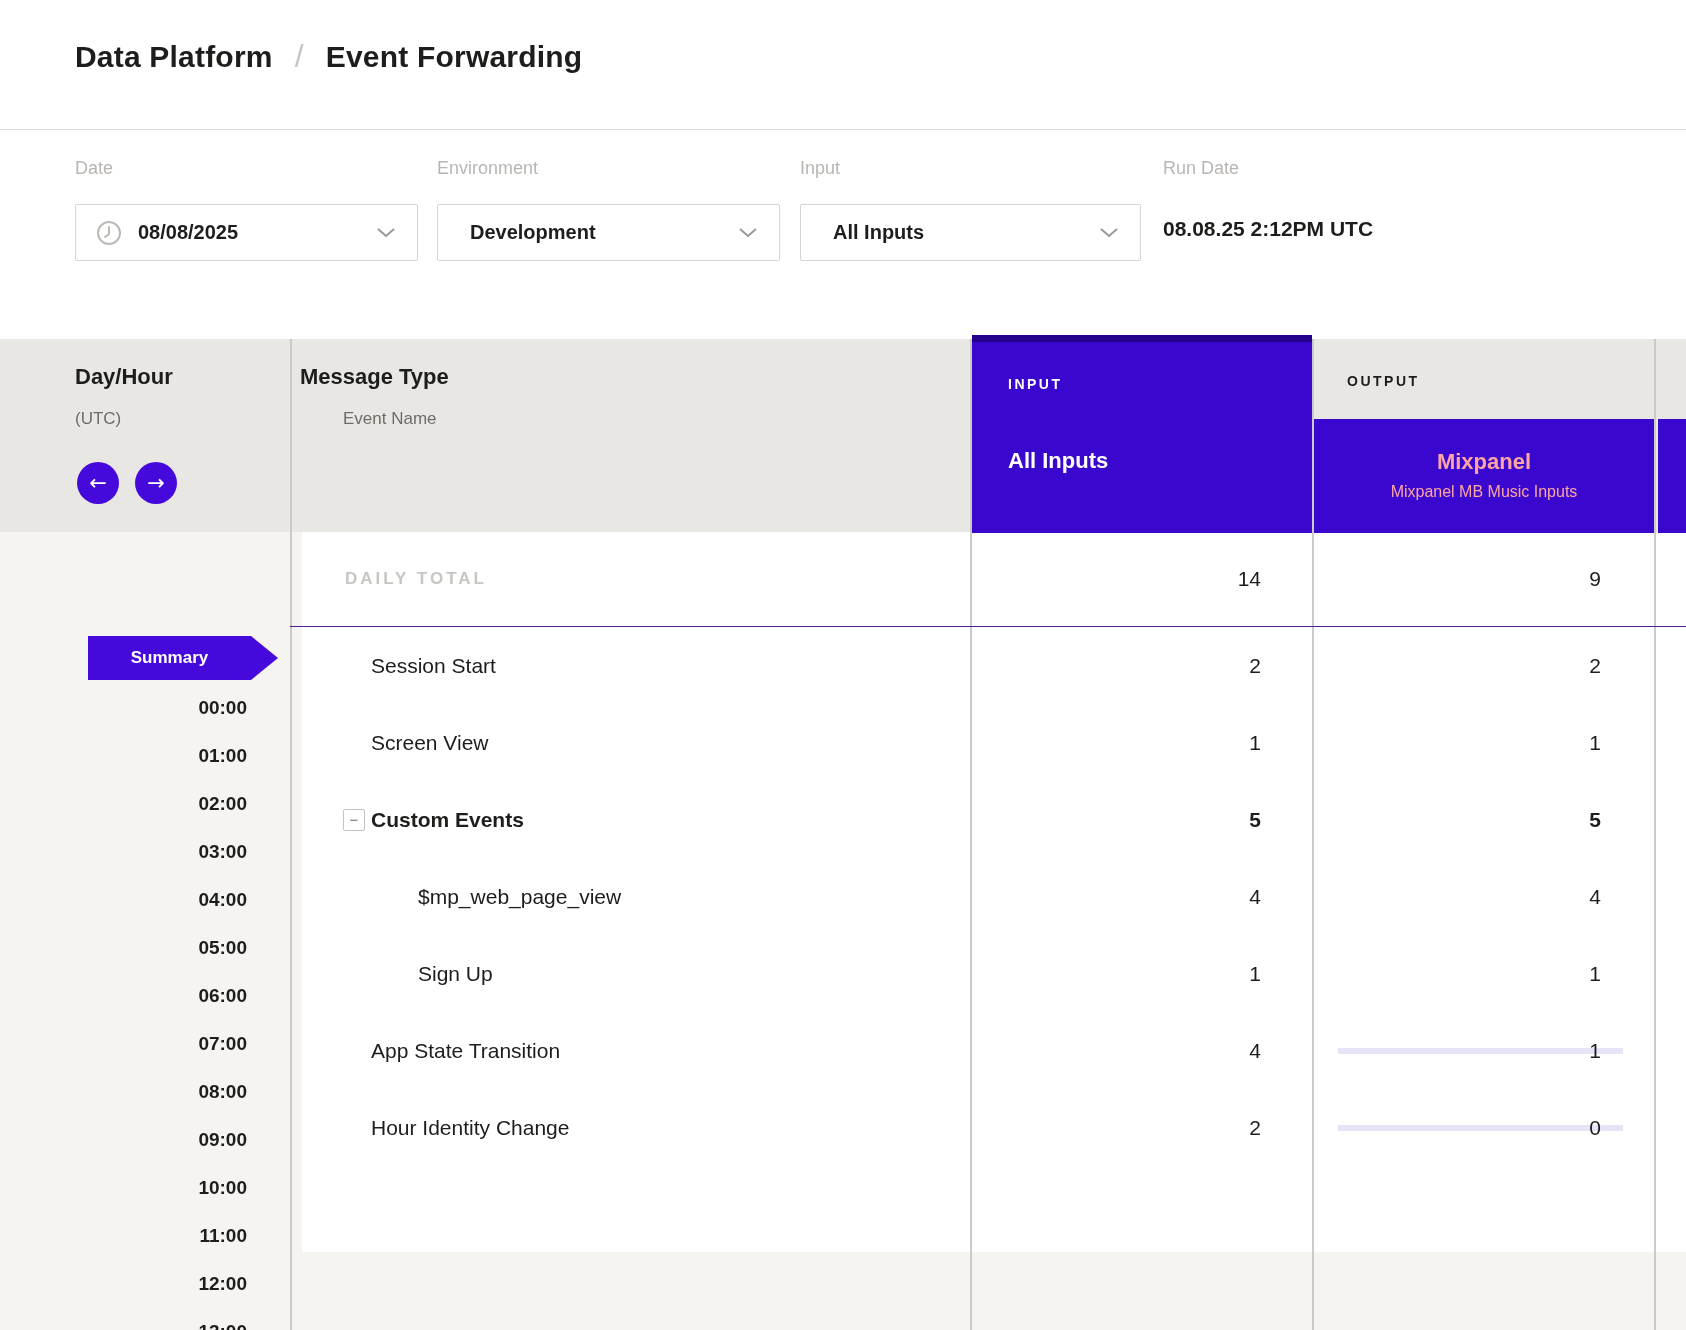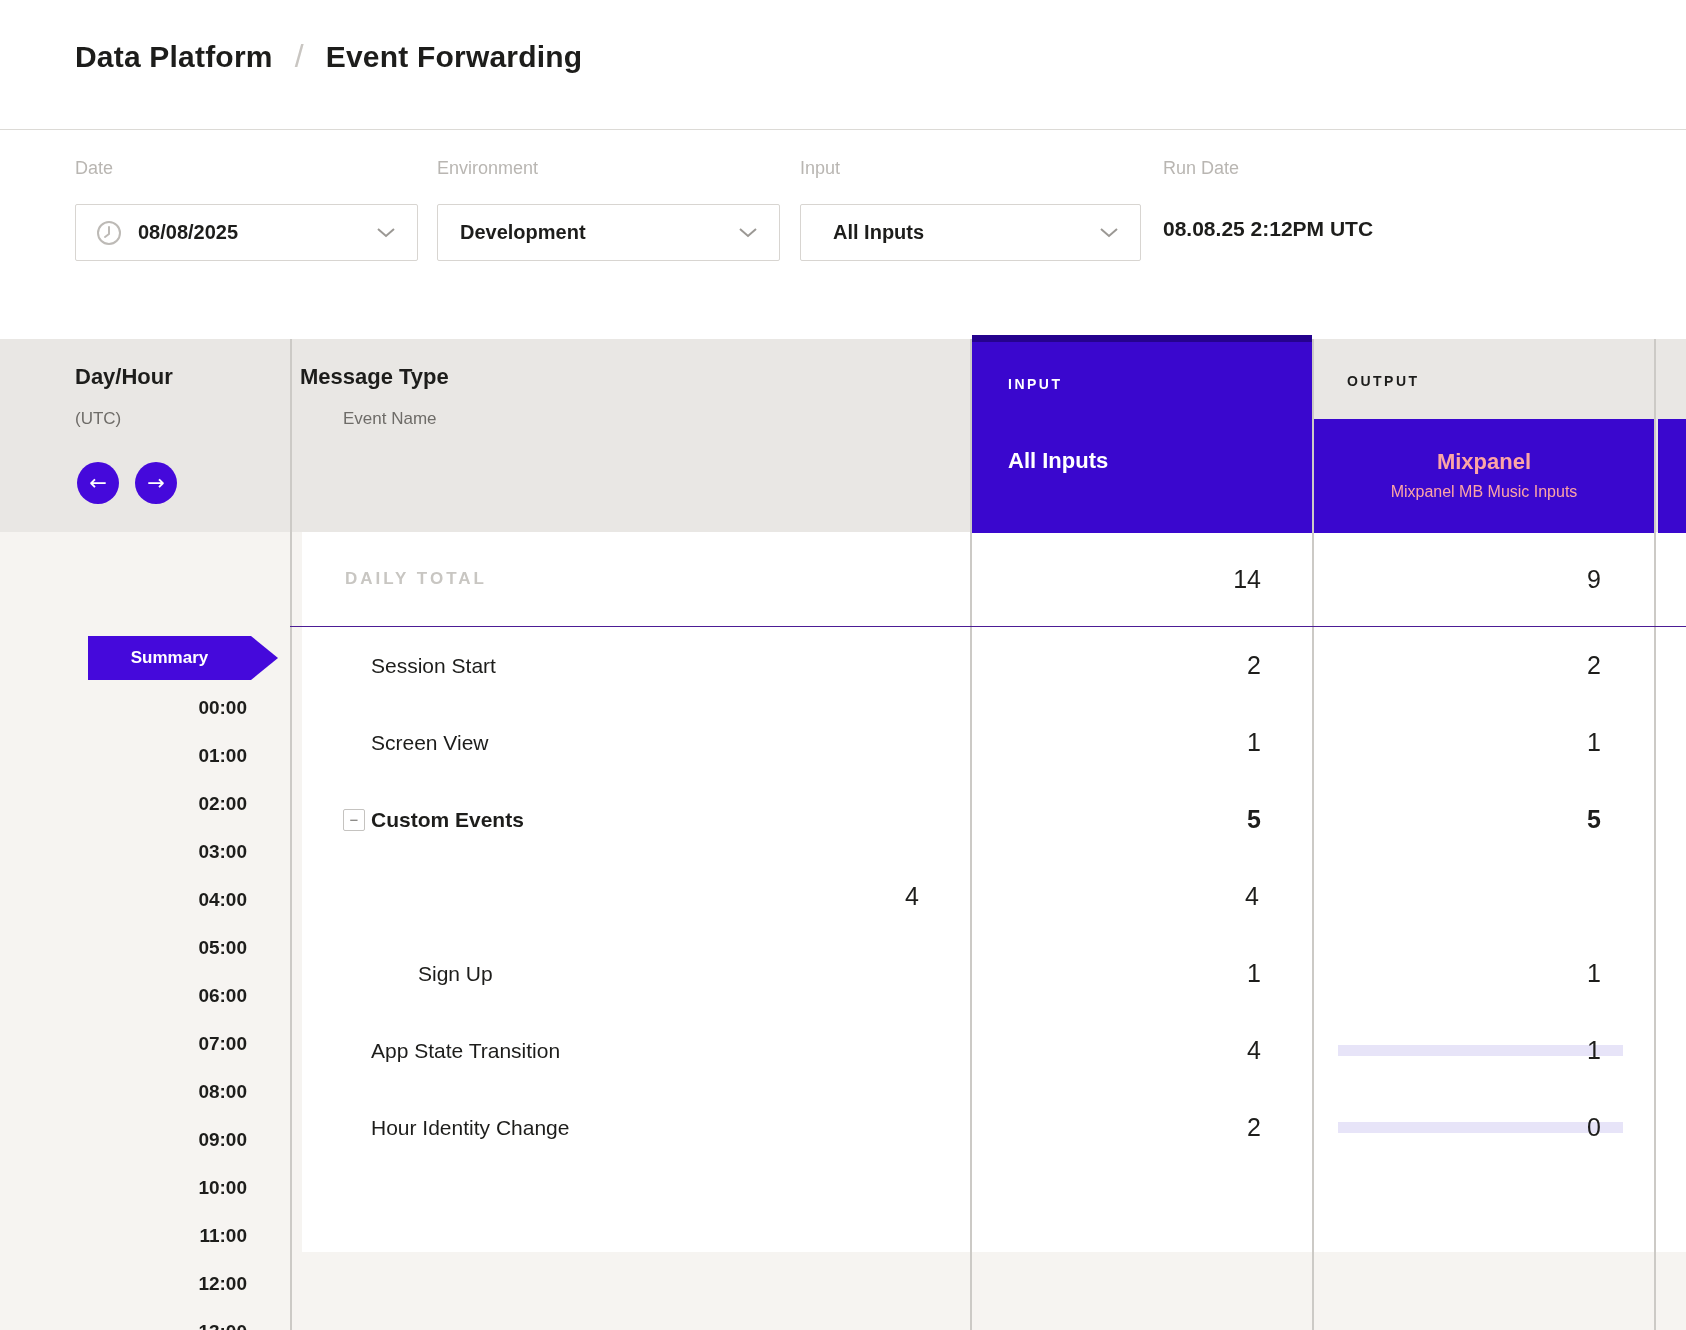--- a/index.html
+++ b/index.html
@@ -44,21 +44,21 @@
   .side-panel { position:absolute; left:0; top:532px; width:302px; height:798px; background:var(--c-panel); overflow:hidden; }
   .footer-panel { position:absolute; left:290px; top:1252px; right:0; height:78px; background:var(--c-panel); }
 
   .hour { position:absolute; right:55px; height:20px; line-height:20px; font-size:19px; font-weight:bold; cursor:pointer; }
   .summary-tag { position:absolute; left:88px; top:104px; width:190px; height:44px; background:var(--c-purple_control); color:#fff; font-size:17px; font-weight:bold; line-height:44px; text-align:center; padding-right:27px; cursor:pointer; clip-path:polygon(0 0, 163px 0, 190px 22px, 163px 44px, 0 44px); }
 
   
   .grid-row { display:grid; grid-template-columns:682px 342px 342px 1fr; align-items:center; }
   .dtotal { position:absolute; left:290px; top:532px; width:1396px; height:95px; border-bottom:1px solid #4c1d95; }
   .dtotal .dt-label { padding-left:55px; font-size:17px; font-weight:bold; letter-spacing:3px; color:var(--c-faint); }
-  .val { text-align:right; font-size:25px; }
+  .val { text-align:right; font-size:21px; }
   .col-in .val, .cell-in { padding-right:53px; }
   .col-out .val, .cell-out { padding-right:55px; }
 
   .rows { position:absolute; left:290px; top:627px; width:1396px; }
   .row { height:77px; }
   .cell-label { position:relative; font-size:21px; padding-left:81px; }
   .row.child .cell-label { padding-left:128px; }
   .row.bold .cell-label, .row.bold .val { font-weight:bold; }
   .expander { position:absolute; left:53px; top:50%; transform:translateY(-50%); width:22px; height:22px; border:1px solid #c5c3c0; border-radius:2px; background:#fff; color:#6e6c68; font-size:15px; line-height:20px; text-align:center; cursor:pointer; font-weight:normal; }
   .cell-out { position:relative; }
@@ -92,21 +92,21 @@
         </svg>
       </span>
       <span>08/08/2025</span>
       <span class="chev">
         <svg width="18" height="10" viewBox="0 0 18 10" fill="none">
             <path d="M1 1l8 7 8-7" stroke="#9b9894" stroke-width="2"></path>
           </svg>
       </span>
     </div>
 
-    <div class="f-box" style="left:437px;width:343px;padding-left:22px">
+    <div class="f-box" style="left:437px;width:343px;padding-left:32px">
       <span>Development</span>
       <span class="chev">
         <svg width="18" height="10" viewBox="0 0 18 10" fill="none">
             <path d="M1 1l8 7 8-7" stroke="#9b9894" stroke-width="2"></path>
           </svg>
       </span>
     </div>
 
     <div class="f-box" style="left:800px;width:341px;padding-left:32px">
       <span>All Inputs</span>
@@ -198,20 +198,24 @@
       <div class="row grid-row bold">
       <div class="cell-label">
         <span class="expander">−</span>
         <span class="row-label">Custom Events</span>
       </div>
       <div class="val cell-in"><span class="v">5</span></div>
       <div class="val cell-out"><span class="v">5</span></div>
       <div></div>
     </div>
       <div class="row grid-row child">
+      <div class="cell-label">
+        
+        <span class="row-label">$mp_web_page_view</span>
+      </div>
       <div class="val cell-in"><span class="v">4</span></div>
       <div class="val cell-out"><span class="v">4</span></div>
       <div></div>
     </div>
       <div class="row grid-row child">
       <div class="cell-label">
         
         <span class="row-label">Sign Up</span>
       </div>
       <div class="val cell-in"><span class="v">1</span></div>

